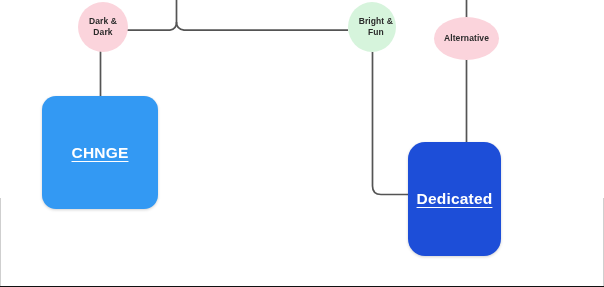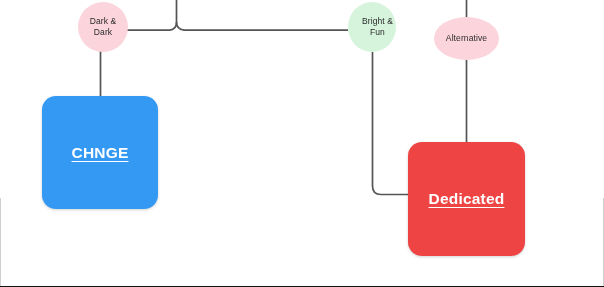--- a/index.html
+++ b/index.html
@@ -32,21 +32,21 @@
     align-items: center;
     justify-content: center;
     text-align: center;
   }
   .tag {
     border-radius: 50%;
     color: #2b2b2b;
     font-size: 8.5px;
     line-height: 1.28;
     letter-spacing: 0.1px;
-    font-weight: 400;
+    font-weight: 700;
   }
   .tag span {
     display: block;
     padding: 0 3px;
   }
   .card {
     border-radius: 14px;
     color: #ffffff;
     font-size: 15.5px;
     font-weight: 700;
@@ -117,21 +117,21 @@
   <div class="node tag" style="left:434px; top:17px; width:65px; height:43px; background:#fbd4dc;">
     <div>
       <span>Alternative</span>
     </div>
   </div>
 
   <div class="node card" style="left:42px; top:96px; width:116px; height:113px; background:#3399f3;">
     <span>CHNGE</span>
   </div>
 
-  <div class="node card" style="left:408px; top:142px; width:117px; height:114px; background:#ef4444;">
+  <div class="node card" style="left:408px; top:142px; width:93px; height:114px; background:#1d4ed8;border-radius:17px;">
     <span>Dedicated</span>
   </div>
 
   <div id="frame-left"></div>
   <div id="frame-right"></div>
   <div id="frame-bottom"></div>
 
 </div>
 
 </body></html>

